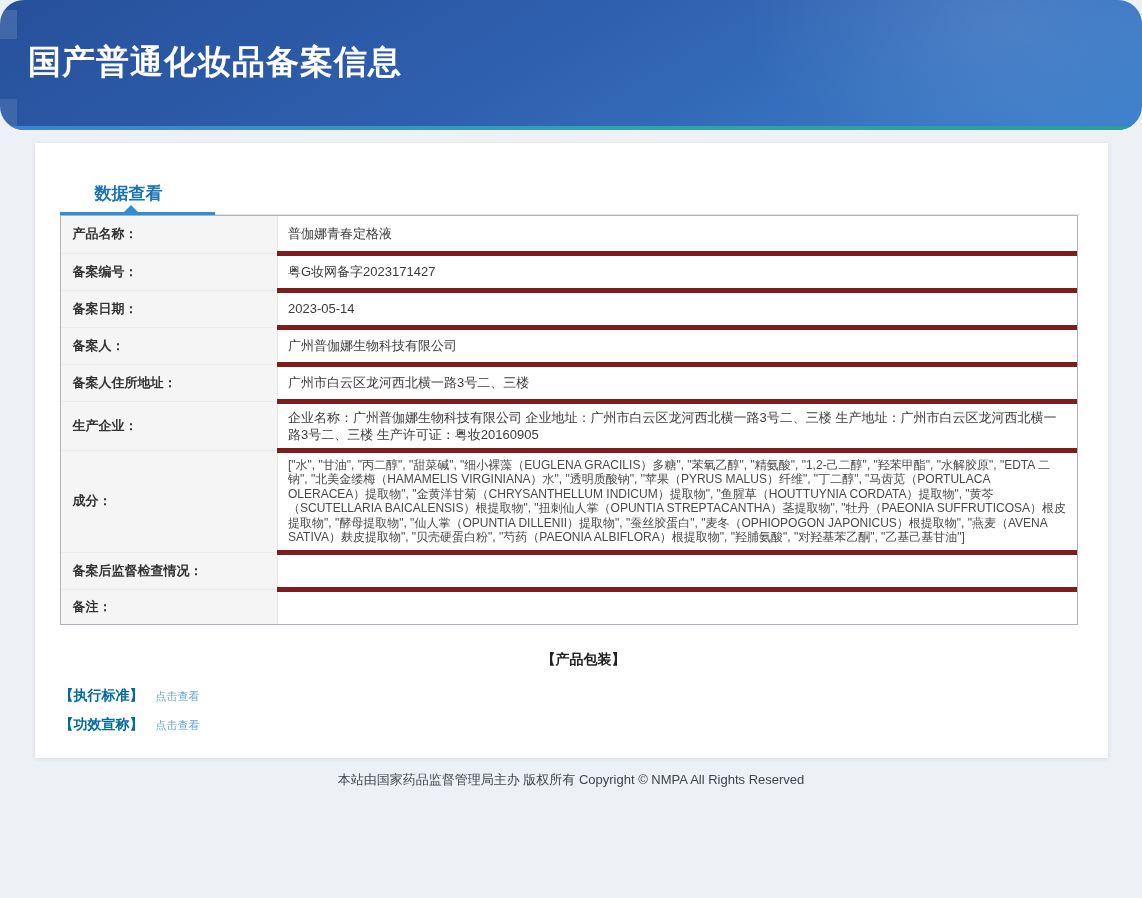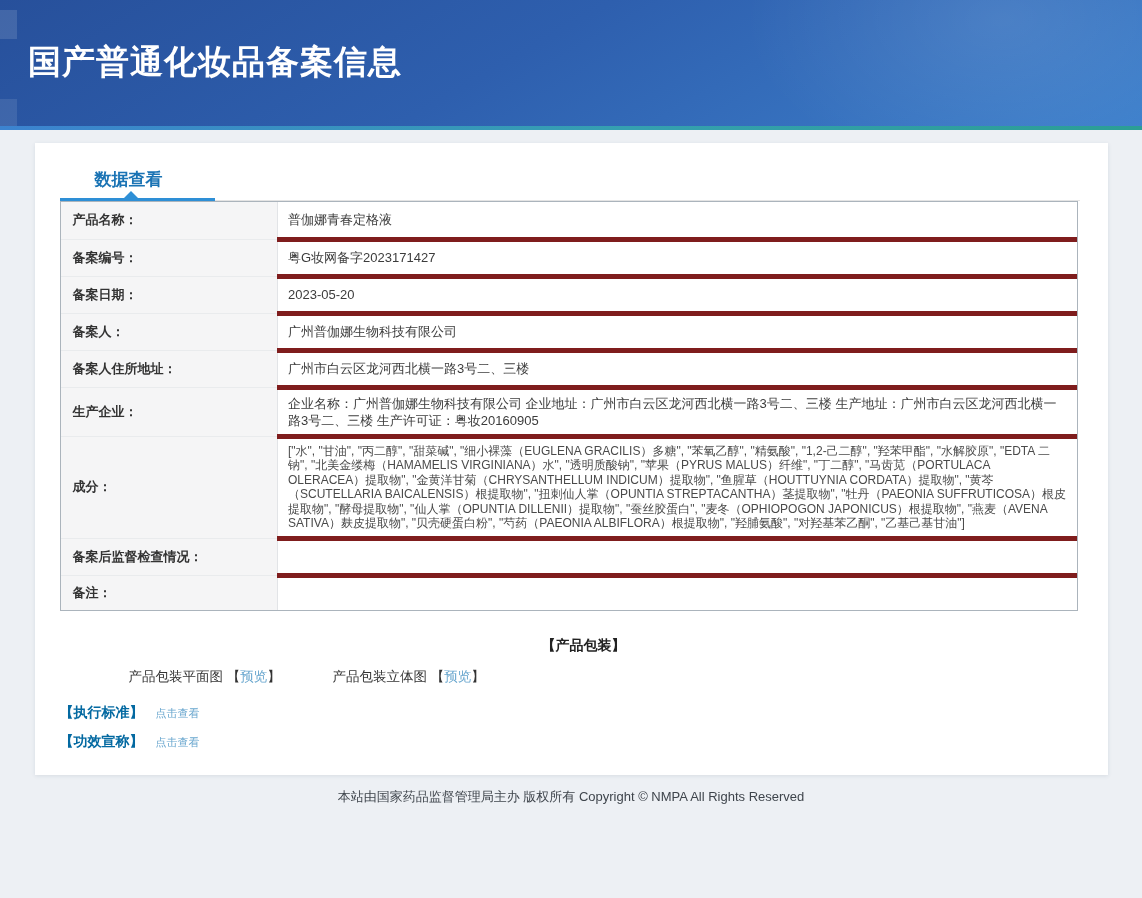--- a/index.html
+++ b/index.html
@@ -9,20 +9,21 @@
     background:#edf0f4;
     color:#333;
   }
   
   .header {
     position:relative;
     height:130px;
     background:linear-gradient(150deg,#27509b 0%than,#2e5fae 45%,#3d80cc 100%);
     background:linear-gradient(150deg,#27509b 0%,#2e5fae 45%,#3d80cc 100%);
     overflow:hidden;
+    border-radius:24px;
   }
   .header .glow {
     position:absolute; right:-120px; top:-140px; width:520px; height:320px;
     background:radial-gradient(ellipse at center, rgba(255,255,255,0.10), rgba(255,255,255,0) 70%);
   }
   .header .sq1 { position:absolute; left:0; top:10px;  width:17px; height:29px; background:rgba(255,255,255,0.13); }
   .header .sq2 { position:absolute; left:0; top:99px;  width:17px; height:30px; background:rgba(255,255,255,0.10); }
   .header-title {
     position:absolute; left:28px; top:40px;
     font-size:33px; font-weight:600; color:#ffffff; letter-spacing:1px;
@@ -32,21 +33,21 @@
     background:linear-gradient(90deg,#3c83d0 0%,#35a0b0 55%,#2b9e95 100%);
   }
   
   .card {
     width:1073px; margin:13px auto 0 auto;
     background:#ffffff;
     box-shadow:0 1px 4px rgba(60,80,110,0.12);
     padding-bottom:24px;
   }
   .tab-head {
-    padding:25px 0 9px 60px;
+    padding:39px 0 9px 60px;
     font-size:17px; font-weight:bold; color:#1a73b4;
     display:inline-block;
   }
   .tab-rule { margin:0 28px 0 25px; height:1px; background:#e4e4e4; position:relative; }
   .tab-rule .active-seg { position:absolute; left:0; top:-2px; width:155px; height:3px; background:#2e8fd6; }
   .tab-rule .tab-arrow {
     position:absolute; left:63px; top:-9px; width:0; height:0;
     border-left:8px solid transparent; border-right:8px solid transparent;
     border-bottom:8px solid #2e8fd6;
   }
@@ -108,21 +109,21 @@
           <tr class="r37">
         <th class="lbl">产品名称：</th>
         <td class="val">普伽娜青春定格液</td>
       </tr>
       <tr class="r37">
         <th class="lbl">备案编号：</th>
         <td class="val">粤G妆网备字2023171427</td>
       </tr>
       <tr class="r37">
         <th class="lbl">备案日期：</th>
-        <td class="val">2023-05-20</td>
+        <td class="val">2023-05-14</td>
       </tr>
       <tr class="r37">
         <th class="lbl">备案人：</th>
         <td class="val">广州普伽娜生物科技有限公司</td>
       </tr>
       <tr class="r37">
         <th class="lbl">备案人住所地址：</th>
         <td class="val">广州市白云区龙河西北横一路3号二、三楼</td>
       </tr>
       <tr class="r49">
@@ -139,30 +140,20 @@
       </tr>
       <tr class="r35">
         <th class="lbl">备注：</th>
         <td class="val"></td>
       </tr>
     </tbody>
       </table>
   </div>
 
   <div class="pkg-title">【产品包装】</div>
-  <div class="pkg-row">
-    <span class="pkg-item">
-      <span>产品包装平面图</span>
-      <span class="bracket">【</span><a class="lnk">预览</a><span class="bracket">】</span>
-    </span>
-    <span class="pkg-item">
-      <span>产品包装立体图</span>
-      <span class="bracket">【</span><a class="lnk">预览</a><span class="bracket">】</span>
-    </span>
-  </div>
 
   <div class="std-row">
     <span class="bold-label">【执行标准】</span><a class="lnk">点击查看</a>
   </div>
   <div class="std-row">
     <span class="bold-label">【功效宣称】</span><a class="lnk">点击查看</a>
   </div>
 </div>
 
 <div class="footer">本站由国家药品监督管理局主办 版权所有 Copyright © NMPA All Rights Reserved</div>

